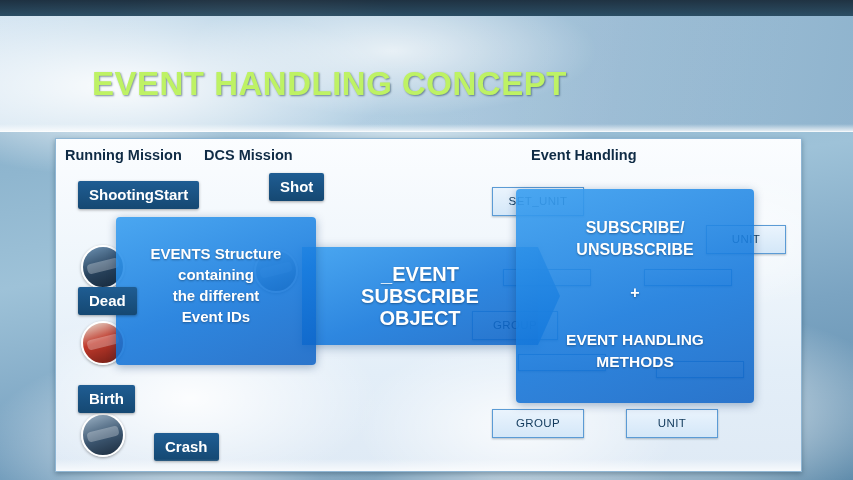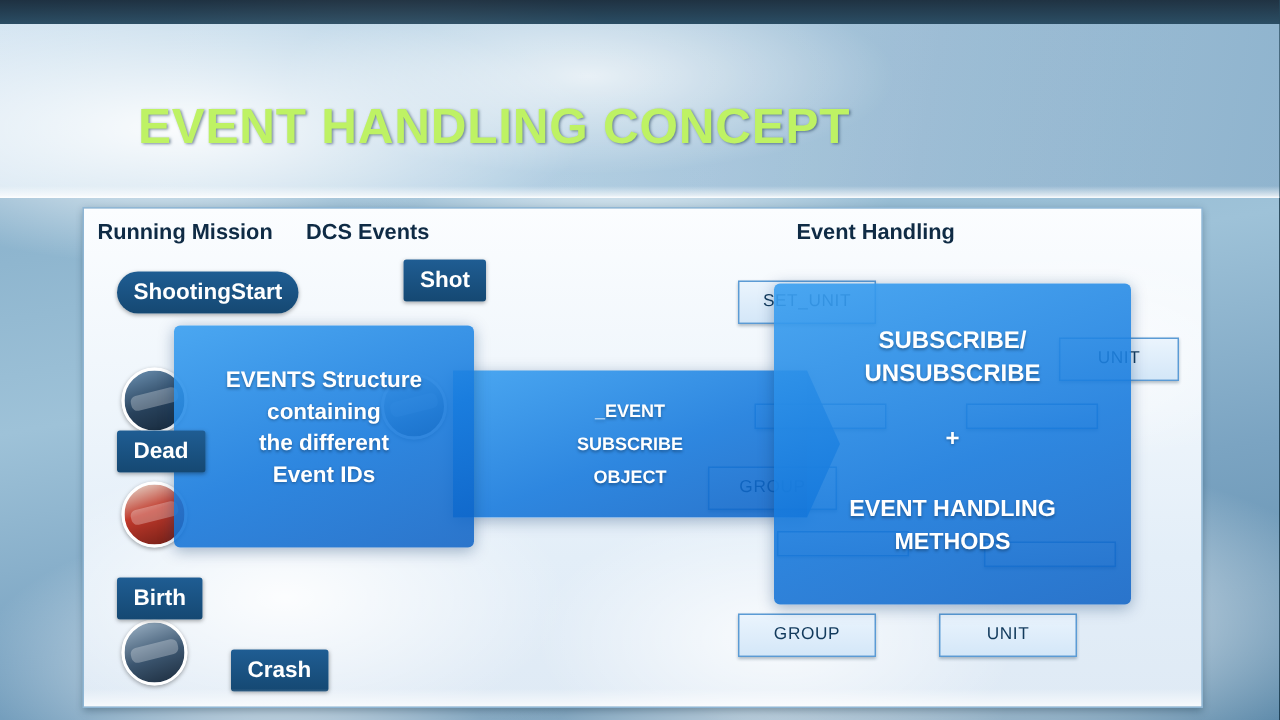--- a/index.html
+++ b/index.html
@@ -192,21 +192,21 @@
     width: 0; height: 0;
   }
   .arrow-mid-right {
     left: 482px; top: 108px;
     border-top: 49px solid transparent;
     border-bottom: 49px solid transparent;
     border-left: 22px solid rgba(20,120,220,0.88);
   }
 
   .txt-left { top: 26px; font-size: 15px; line-height: 21px; }
-  .txt-mid  { top: 16px; font-size: 12px; line-height: 22px; }
+  .txt-mid  { top: 16px; font-size: 20px; line-height: 22px; }
 
   .panel-footer-strip {
     position: absolute;
     left: 0; right: 0; bottom: 0;
     height: 12px;
     background: linear-gradient(180deg, rgba(255,255,255,0.0), rgba(255,255,255,0.75));
   }
 </style>
 </head>
 <body>
@@ -216,21 +216,21 @@
   <div class="sky"></div>
   <div class="sky-dark-strip"></div>
 
   <div class="title-band"></div>
   <div class="title-text">EVENT HANDLING CONCEPT</div>
 
   <div class="panel">
     <div class="panel-haze"></div>
 
     <div class="col-header hdr-mission">Running Mission</div>
-    <div class="col-header hdr-dcs">DCS Events</div>
+    <div class="col-header hdr-dcs">DCS Mission</div>
     <div class="col-header hdr-handling">Event Handling</div>
 
     <div class="apibox" style="left:436px; top:48px; width:90px;">SET_UNIT</div>
     <div class="apibox" style="left:650px; top:86px; width:78px;">UNIT</div>
     <div class="apibox" style="left:416px; top:172px; width:84px;">GROUP</div>
     <div class="apibox" style="left:436px; top:270px; width:90px;">GROUP</div>
     <div class="apibox" style="left:570px; top:270px; width:90px;">UNIT</div>
     <div class="apibox" style="left:447px; top:130px; width:86px;"></div>
     <div class="apibox" style="left:588px; top:130px; width:86px;"></div>
     <div class="apibox" style="left:462px; top:215px; width:86px;"></div>
@@ -256,21 +256,21 @@
     </div>
 
     <div class="flow flow-right">
       <div class="flow-text" style="top:28px; font-size:16px; line-height:22px;">SUBSCRIBE/</div>
       <div class="flow-text" style="top:50px; font-size:16px; line-height:22px;">UNSUBSCRIBE</div>
       <div class="flow-text" style="top:95px; font-size:16px;">+</div>
       <div class="flow-text" style="top:140px; font-size:15.5px; line-height:22px;">EVENT HANDLING</div>
       <div class="flow-text" style="top:162px; font-size:15.5px; line-height:22px;">METHODS</div>
     </div>
 
-    <div class="chip" style="left:22px; top:42px;border-radius:14px;">ShootingStart</div>
+    <div class="chip" style="left:22px; top:42px;">ShootingStart</div>
     <div class="chip" style="left:213px; top:34px;">Shot</div>
     <div class="chip" style="left:22px; top:148px;">Dead</div>
     <div class="chip" style="left:22px; top:246px;">Birth</div>
     <div class="chip" style="left:98px; top:294px;">Crash</div>
 
     <div class="panel-footer-strip"></div>
   </div>
 
 </div>
 

